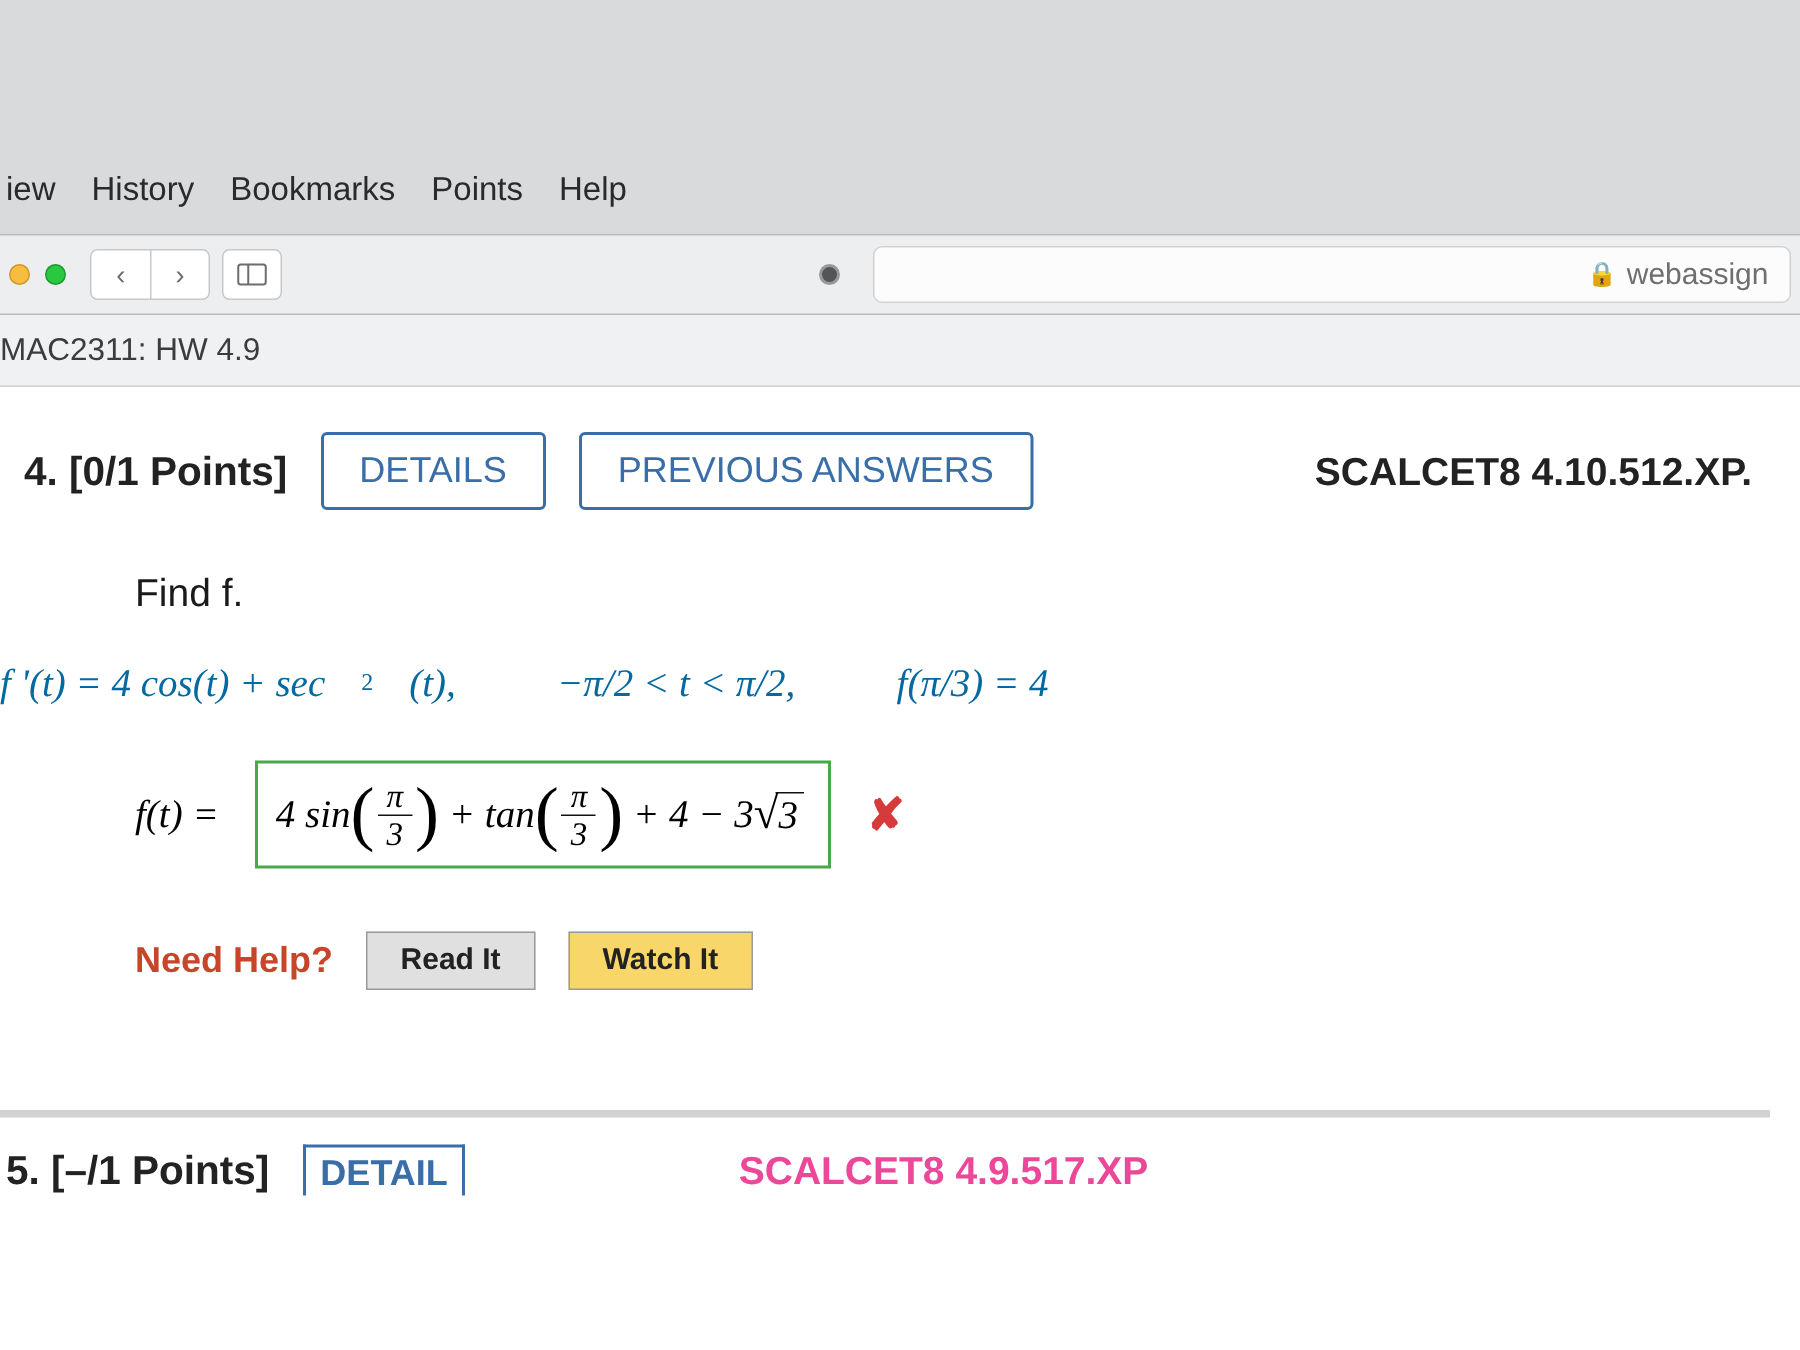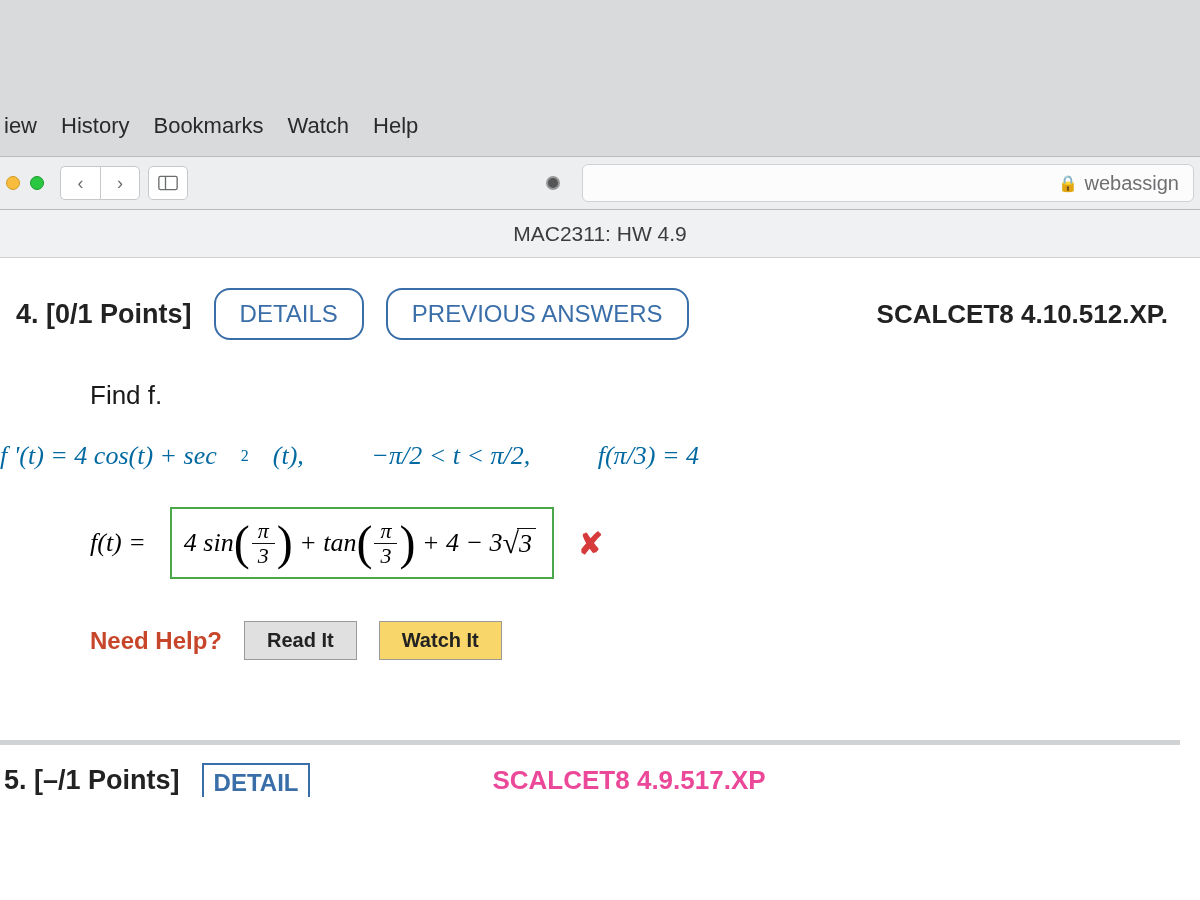--- a/index.html
+++ b/index.html
@@ -69,21 +69,21 @@
     color:#6e6f70;
     font-size:20px;
     gap:6px;
   }
   .lock-icon{font-size:16px;color:#7a7c7e;}
   .tab-title-bar {
     position:absolute;
     top: 210px; left:0; width:100%; height:48px;
     background:#f0f1f2;
     border-bottom:1px solid #cfd1d3;
-    display:flex;align-items:center;justify-content:center;
+    display:flex;align-items:center;
     font-size:21px;color:#3b3c3d;
   }
   .page {
     position:absolute;
     top: 258px; left:0; right:0; bottom:0;
     background:#ffffff;
     padding: 30px 20px 0 0;
   }
   .question-header{
     display:flex;align-items:center;gap:22px;
@@ -91,21 +91,21 @@
     margin-bottom: 40px;
     flex-wrap:nowrap;
   }
   .qnum{font-size:27px;font-weight:bold;color:#222;}
   .pill{
     border:2px solid #3a6ea8;
     color:#3a6ea8;
     background:#fff;
     padding: 10px 24px;
     font-size:24px;
-    border-radius:16px;
+    border-radius:4px;
     font-weight:500;
     white-space:nowrap;
   }
   .src-ref{
     font-size:26px;font-weight:bold;color:#222;
     margin-left:auto;
     padding-right: 12px;
     white-space:nowrap;
   }
   .prompt{
@@ -193,21 +193,21 @@
   }
   .math-span{font-family:Georgia,'Times New Roman',serif;}
 </style>
 </head>
 <body>
 
 <div class="mac-menubar">
   <span>iew</span>
   <span>History</span>
   <span>Bookmarks</span>
-  <span>Watch</span>
+  <span>Points</span>
   <span>Help</span>
 </div>
 
 <div class="browser-toolbar">
   <div class="traffic-lights">
     <div class="traffic-dot tl-yellow"></div>
     <div class="traffic-dot tl-green"></div>
   </div>
   <div class="nav-pair">
     <div class="nav-btn">

